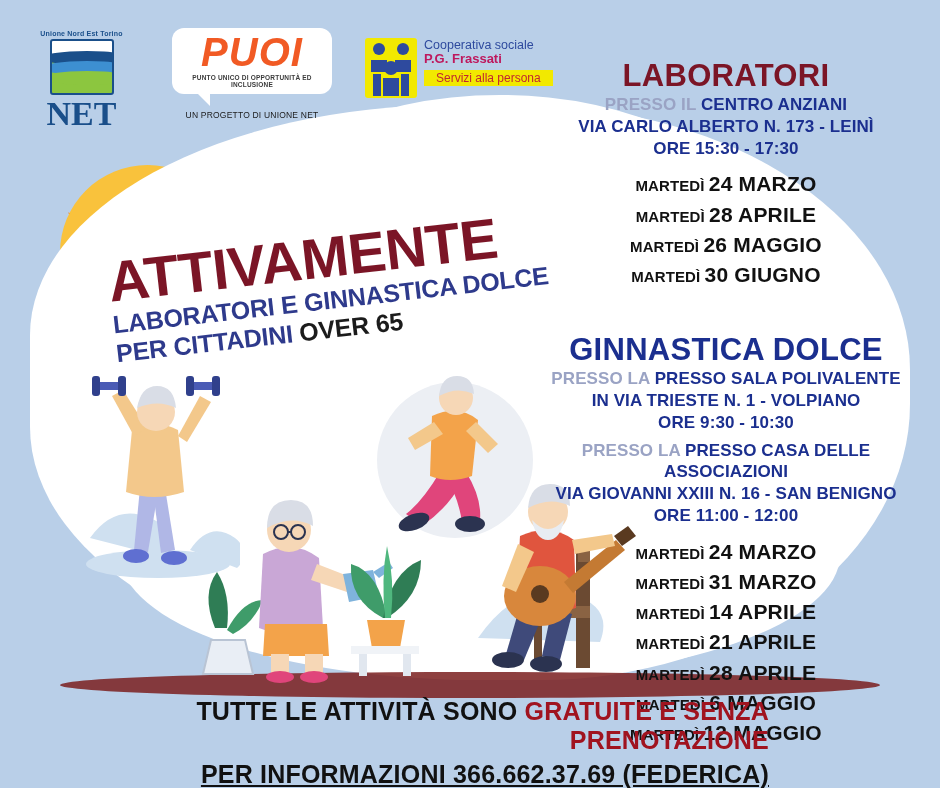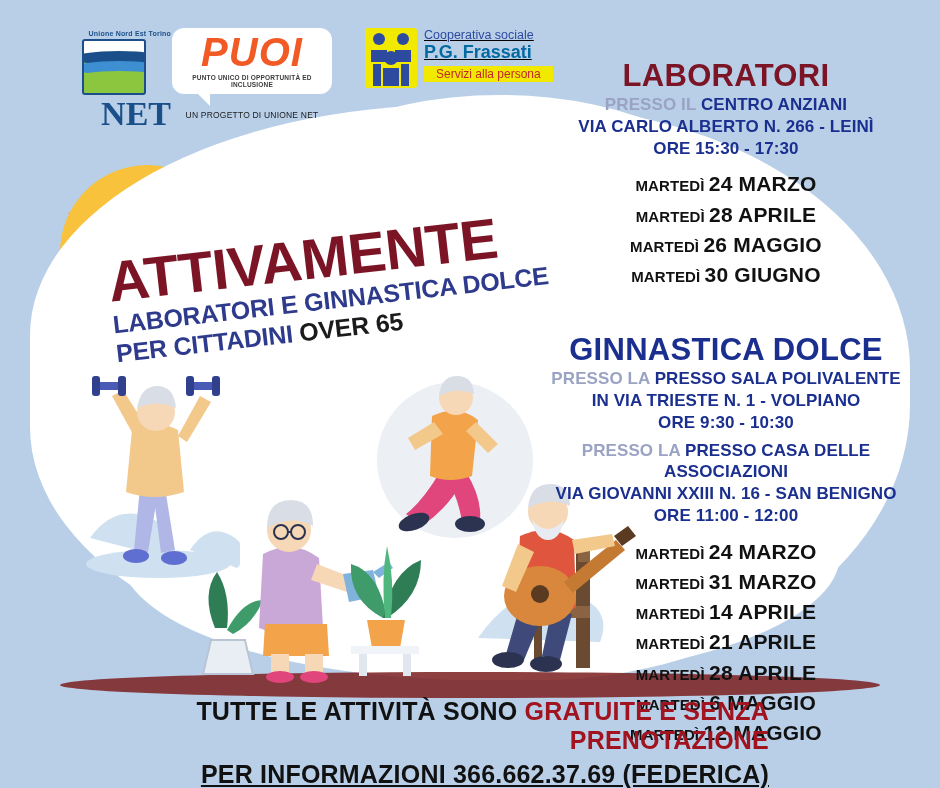--- a/index.html
+++ b/index.html
@@ -85,24 +85,24 @@
     width: 820px;
     height: 26px;
     background: #7a1f1f;
     opacity: .85;
     border-radius: 50%;
   }
 
   
   .logo-net {
     position: absolute;
-    left: 56px;
+    left: 24px;
     top: 30px;
     width: 115px;
-    text-align: right;
+    text-align: center;
   }
   .logo-net .unione-line {
     font-size: 7px;
     font-weight: bold;
     color: #1a4f8a;
     letter-spacing: .2px;
   }
   .logo-net .flagbox {
     margin: 2px auto 0 auto;
     width: 60px;
@@ -175,44 +175,43 @@
     font-size: 8.5px;
     font-weight: normal;
     color: #1a1a1a;
     text-align: center;
     letter-spacing: .2px;
   }
 
   .logo-coop {
     position: absolute;
     left: 365px;
-    top: 28px;
+    top: 38px;
     width: 230px;
     display: flex;
     align-items: flex-start;
-    text-decoration: underline;
   }
   .coop-mark {
     width: 52px;
     height: 60px;
     background: #f2e900;
     border-radius: 3px;
     position: relative;
     flex: none;
   }
   .coop-text { margin-left: 7px; }
   .coop-l1 {
     font-size: 12.5px;
     color: #2e4a9e;
     line-height: 1.15;
   }
   .coop-l2 {
-    font-size: 18px;
-    font-weight: bold;
-    color: #0369a1;
+    font-size: 13px;
+    font-weight: bold;
+    color: #be185d;
     line-height: 1.15;
   }
   .coop-l3 {
     margin-top: 3px;
     background: #f2e900;
     display: inline-block;
     padding: 1px 12px;
     font-size: 12px;
     color: #c1272d;
     font-weight: normal;
@@ -494,21 +493,21 @@
     <div class="sub1">LABORATORI E GINNASTICA DOLCE</div>
     <div class="sub2"><span>PER CITTADINI </span><span class="dark">OVER 65</span></div>
   </div>
 
   <div class="right-col">
 
     <div>
       <div class="sec-title">LABORATORI</div>
       <div class="venue">
         <span class="muted">PRESSO IL </span><span>CENTRO ANZIANI</span><br>
-        <span>VIA CARLO ALBERTO N. 266 - LEINÌ</span><br>
+        <span>VIA CARLO ALBERTO N. 173 - LEINÌ</span><br>
         <span>ORE 15:30 - 17:30</span>
       </div>
       <div class="date-list">
         <div class="date-row"><span class="dow">MARTEDÌ </span><span>24 MARZO</span></div>
         <div class="date-row"><span class="dow">MARTEDÌ </span><span>28 APRILE</span></div>
         <div class="date-row"><span class="dow">MARTEDÌ </span><span>26 MAGGIO</span></div>
         <div class="date-row"><span class="dow">MARTEDÌ </span><span>30 GIUGNO</span></div>
       </div>
     </div>
 

